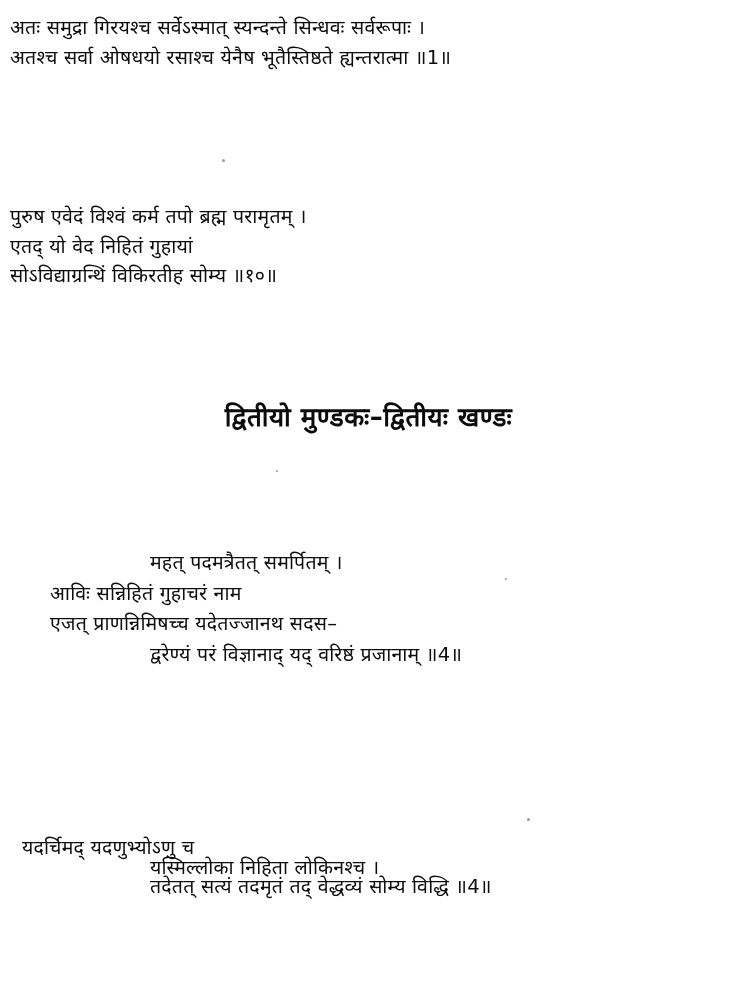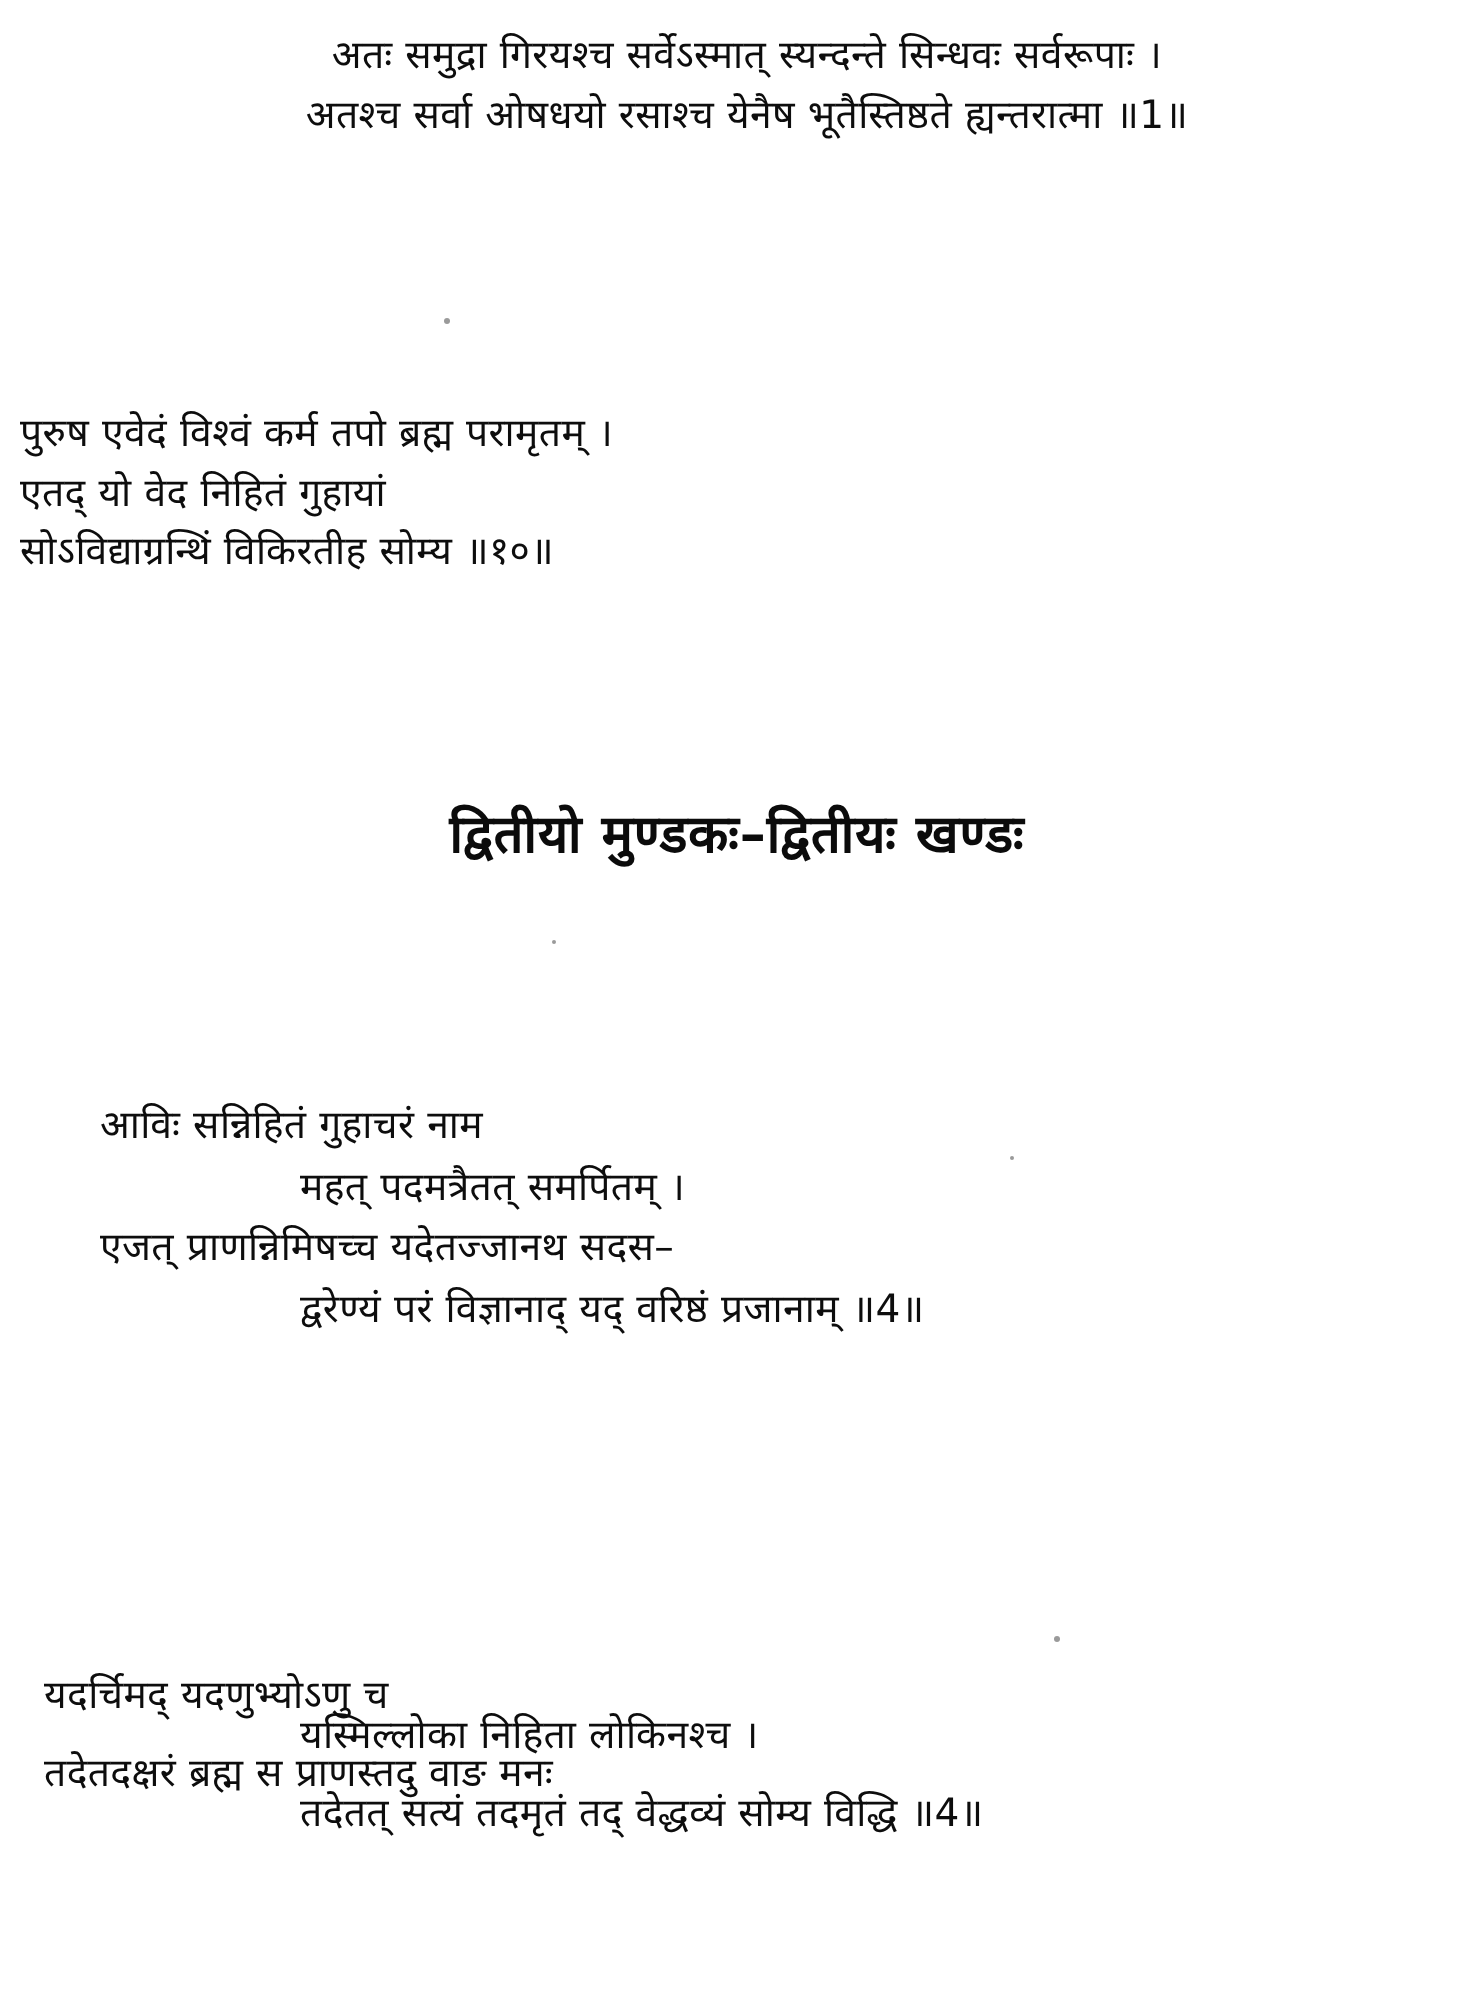--- a/index.html
+++ b/index.html
@@ -40,21 +40,21 @@
     text-align: center;
     font-family: "DejaVu Sans", sans-serif;
     font-size: 26px;
     font-weight: 700;
     color: #0b0b0b;
     letter-spacing: 0.5px;
   }
 
   
   #block-v9 { top: 18px; left: 0; }
-  #block-v9 .line { padding-left: 10px; text-align: center; }
+  #block-v9 .line { padding-left: 10px; }
   #block-v9 .line + .line { margin-top: 10px; }
 
   
   #block-v10 { top: 207px; left: 0; }
   #block-v10 .line { padding-left: 10px; }
   #block-v10 .line + .line { margin-top: 10px; }
 
   
   #heading { top: 398px; }
 
@@ -88,30 +88,29 @@
 
   <div class="verse" id="block-v10">
     <div class="line">पुरुष एवेदं विश्वं कर्म तपो ब्रह्म परामृतम् ।</div>
     <div class="line">एतद् यो वेद निहितं गुहायां</div>
     <div class="line">सोऽविद्याग्रन्थिं विकिरतीह सोम्य ॥१०॥</div>
   </div>
 
   <div class="section-head" id="heading">द्वितीयो मुण्डकः–द्वितीयः खण्डः</div>
 
   <div class="verse" id="block-s1">
+    <div class="line indent">महत् पदमत्रैतत् समर्पितम् ।</div>
     <div class="line">आविः सन्निहितं गुहाचरं नाम</div>
-    <div class="line indent">महत् पदमत्रैतत् समर्पितम् ।</div>
     <div class="line">एजत् प्राणन्निमिषच्च यदेतज्जानथ सदस–</div>
     <div class="line indent">द्वरेण्यं परं विज्ञानाद् यद् वरिष्ठं प्रजानाम् ॥4॥</div>
   </div>
 
   <div class="verse" id="block-s2">
     <div class="line">यदर्चिमद् यदणुभ्योऽणु च</div>
     <div class="line indent">यस्मिल्लोका निहिता लोकिनश्च ।</div>
-    <div class="line">तदेतदक्षरं ब्रह्म स प्राणस्तदु वाङ मनः</div>
     <div class="line indent">तदेतत् सत्यं तदमृतं तद् वेद्धव्यं सोम्य विद्धि ॥4॥</div>
   </div>
 
   <div class="speck" style="left:222px; top:159px; width:3px; height:3px;"></div>
   <div class="speck" style="left:276px; top:470px; width:2px; height:2px;"></div>
   <div class="speck" style="left:505px; top:578px; width:2px; height:2px;"></div>
   <div class="speck" style="left:527px; top:818px; width:3px; height:3px;"></div>
 
 </div>
 

